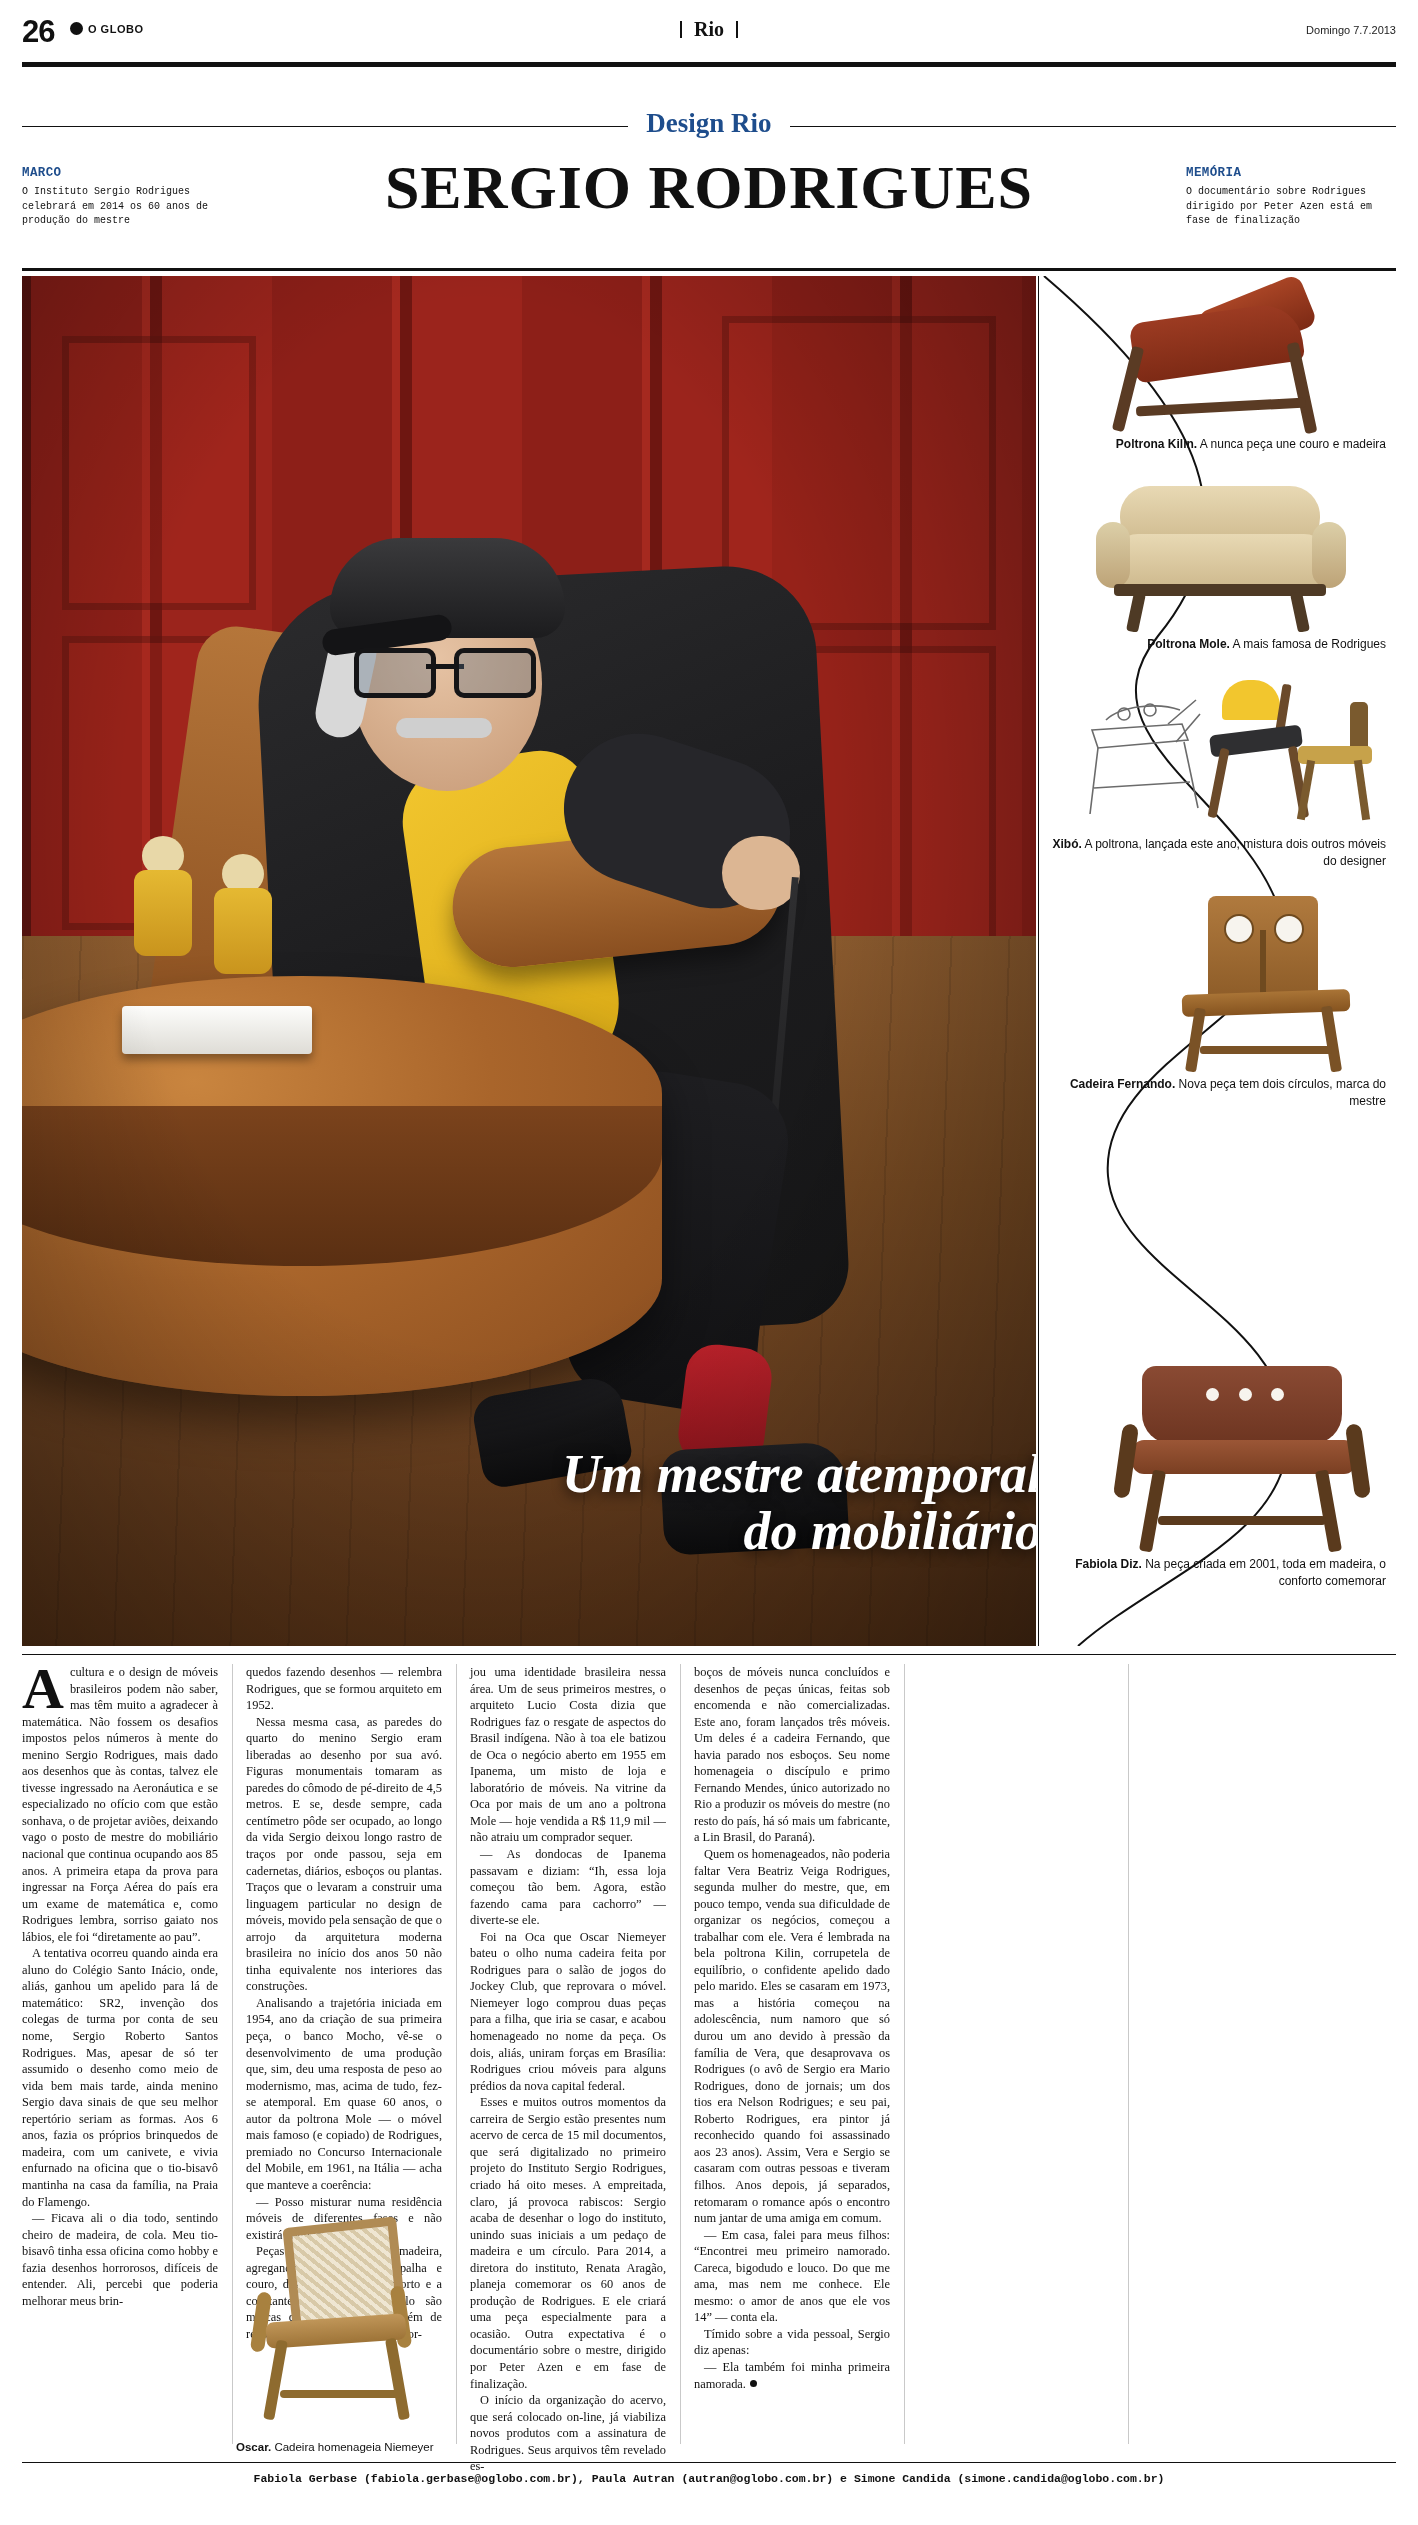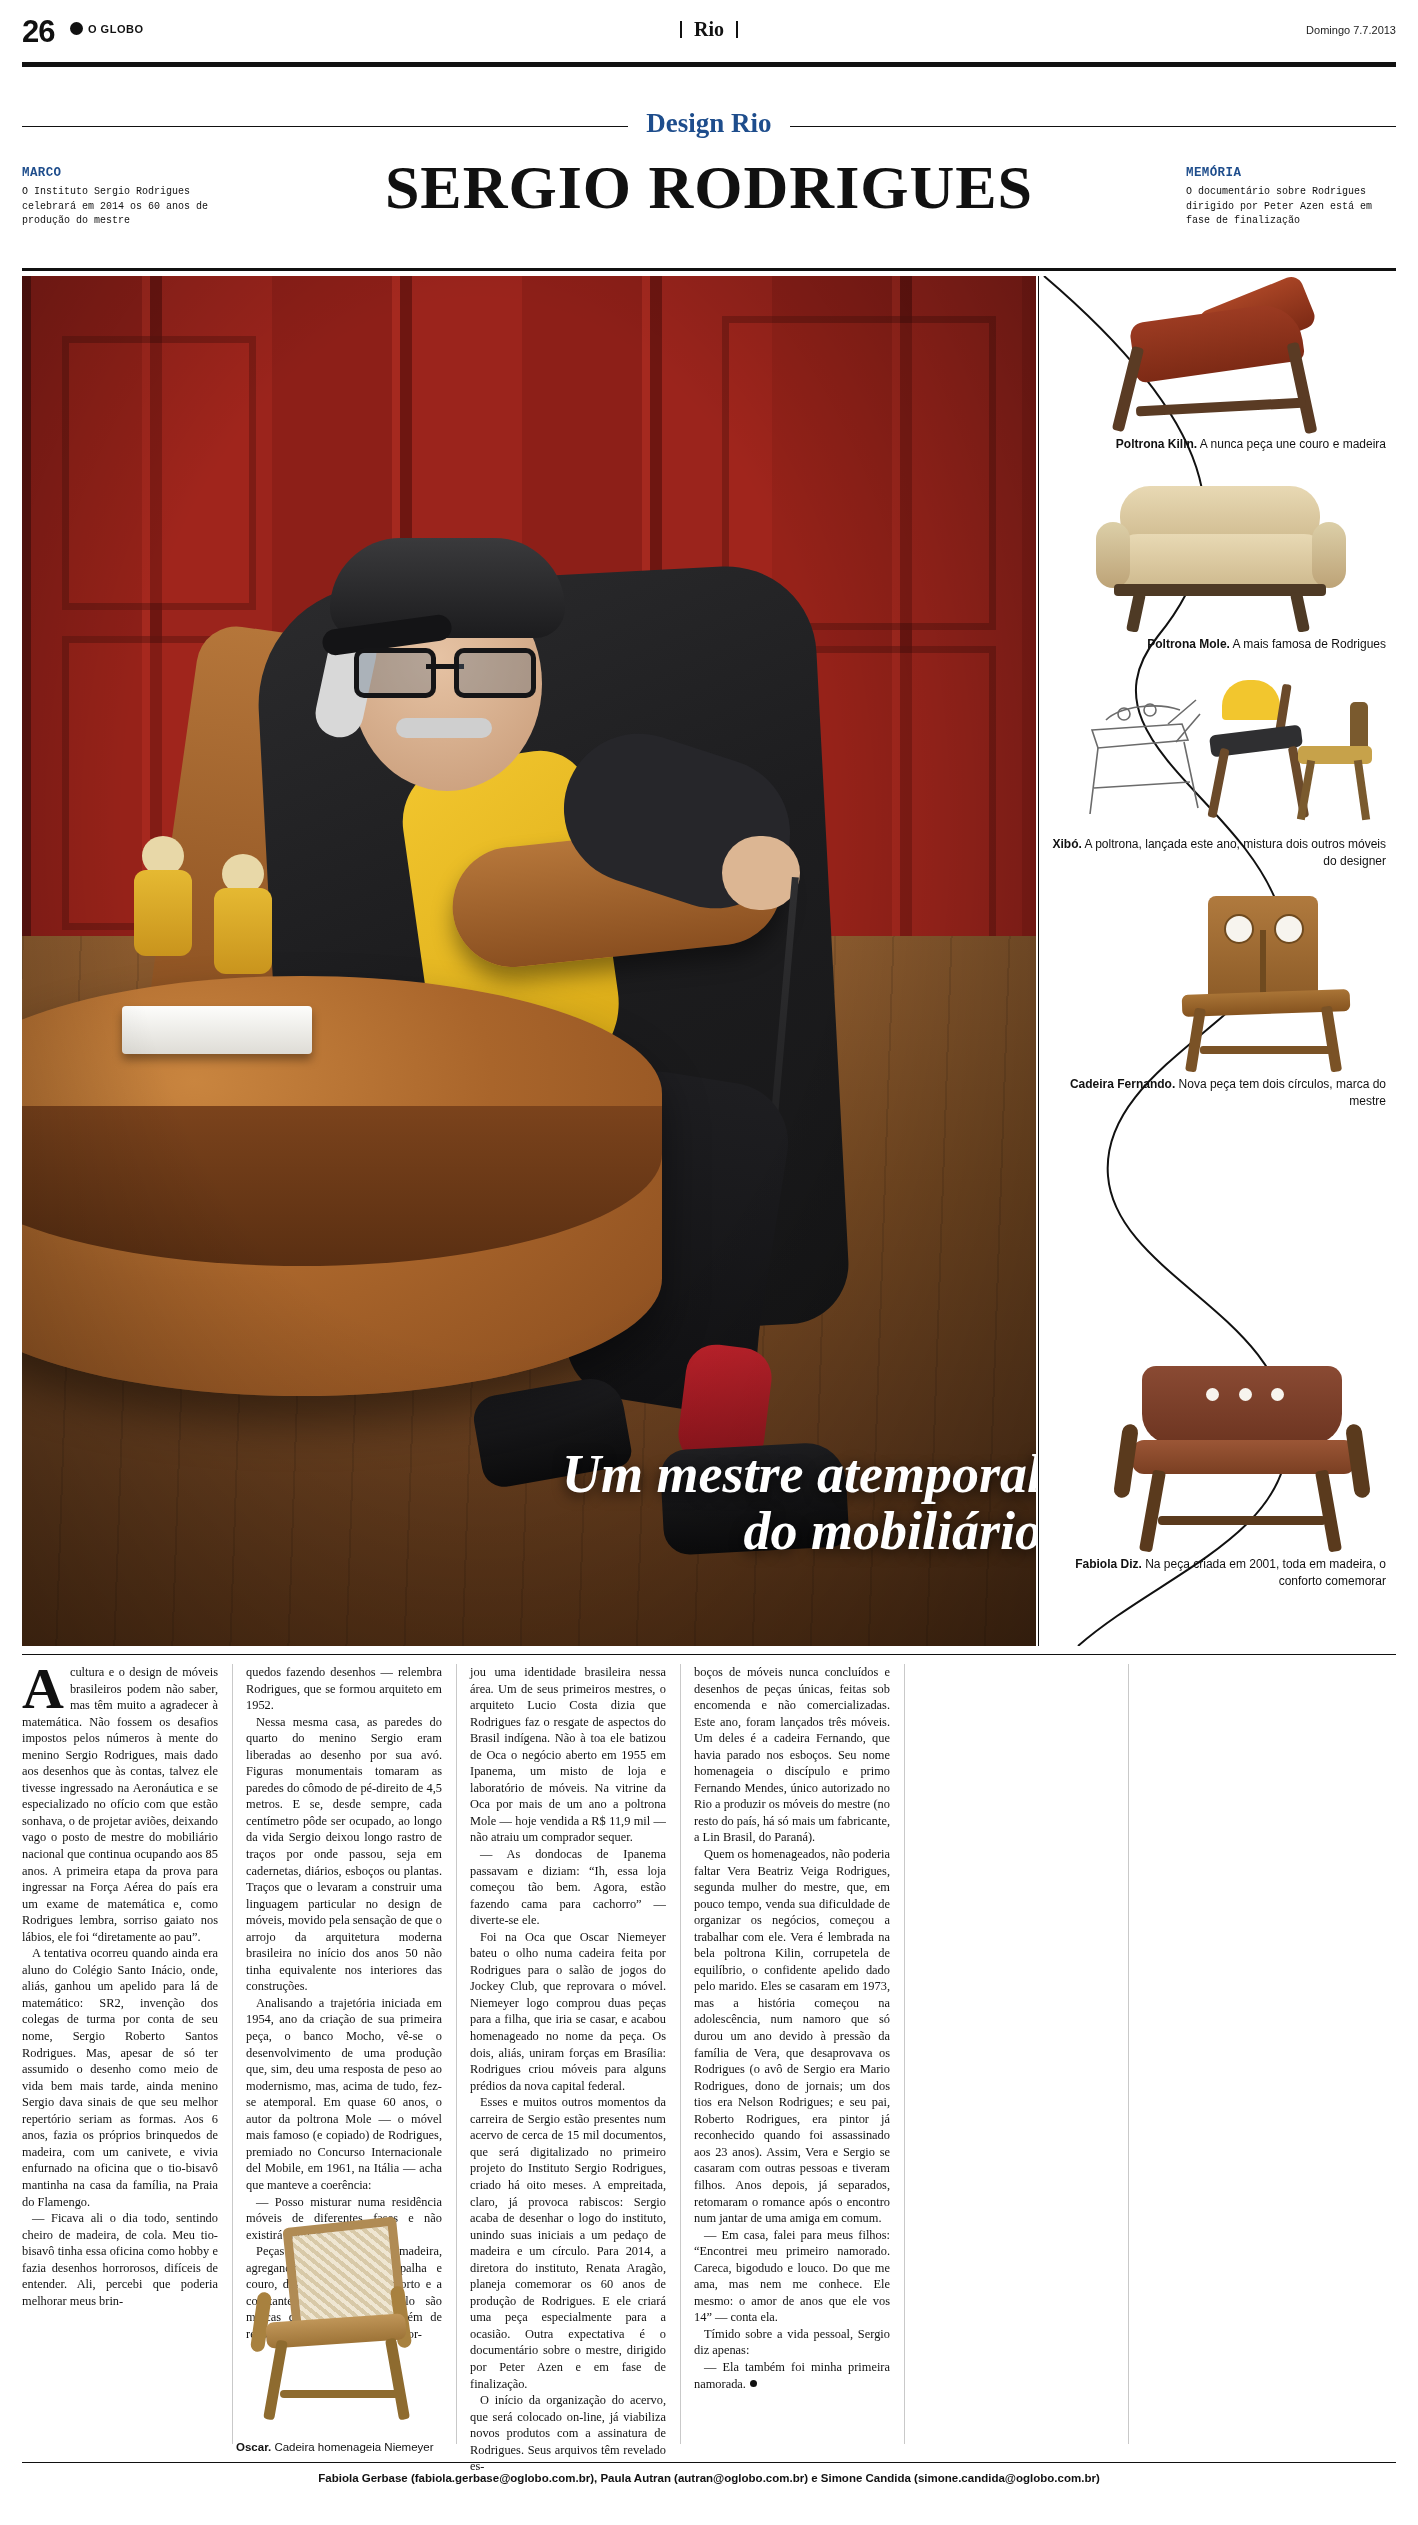--- a/index.html
+++ b/index.html
@@ -175,21 +175,21 @@
   .ic-arm-r{left:158px;top:72px;width:14px;height:62px;background:#a8813f;border-radius:7px;transform:rotate(-8deg);}
   .ic-lg1{left:34px;top:126px;width:11px;height:80px;background:#8e6b2f;border-radius:4px;transform:rotate(10deg);}
   .ic-lg2{left:156px;top:124px;width:11px;height:82px;background:#8e6b2f;border-radius:4px;transform:rotate(-10deg);}
   .ic-lg3{left:44px;top:176px;width:122px;height:8px;background:#8e6b2f;border-radius:4px;}
   .inline-cap{font-family:"Liberation Sans",sans-serif;font-size:11.5px;line-height:1.35;}
   .inline-cap b{font-weight:bold;}
 
   
   .rule-bottom{position:absolute;left:22px;top:2462px;width:1374px;height:1px;background:#111;}
   .credits{position:absolute;left:22px;top:2472px;width:1374px;text-align:center;
-    font-family:Liberation Sans, sans-serif;font-weight:bold;font-size:11.5px;color:#111;}
+    font-family:Liberation Mono, monospace;font-weight:bold;font-size:11.5px;color:#111;}
   .bullet{display:inline-block;width:7px;height:7px;border-radius:50%;background:#111;vertical-align:1px;margin-left:4px;}
 </style>
 </head>
 <body>
 
 <div class="page">
 
   <div class="masthead">
     <div class="pagenum">26</div>
     <div class="globo">

